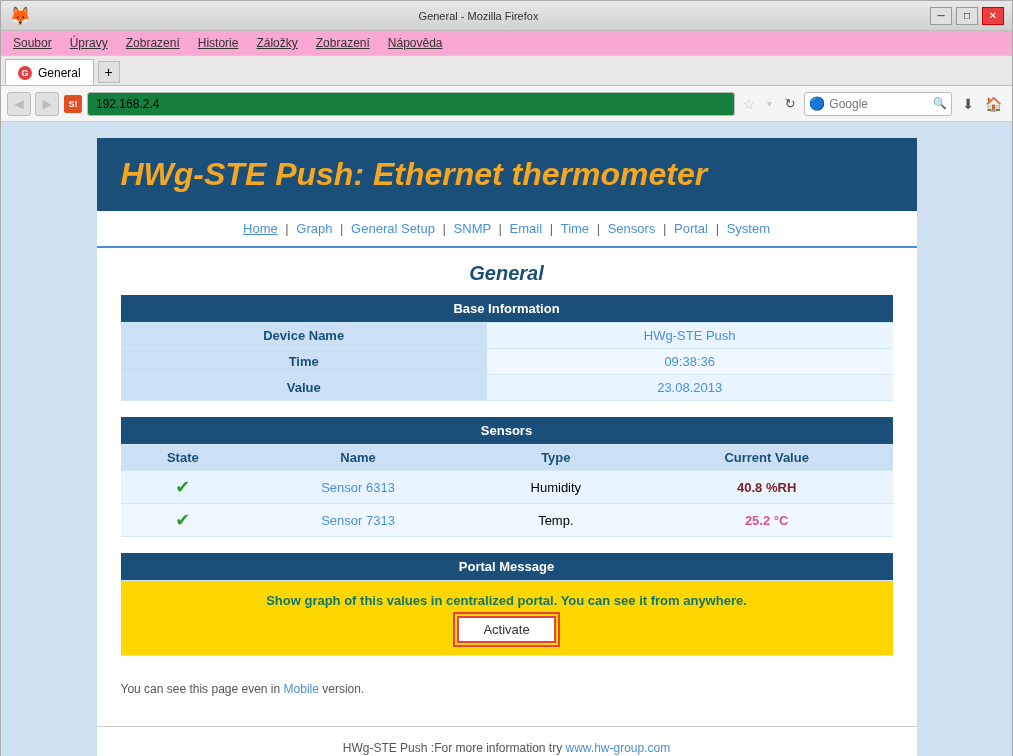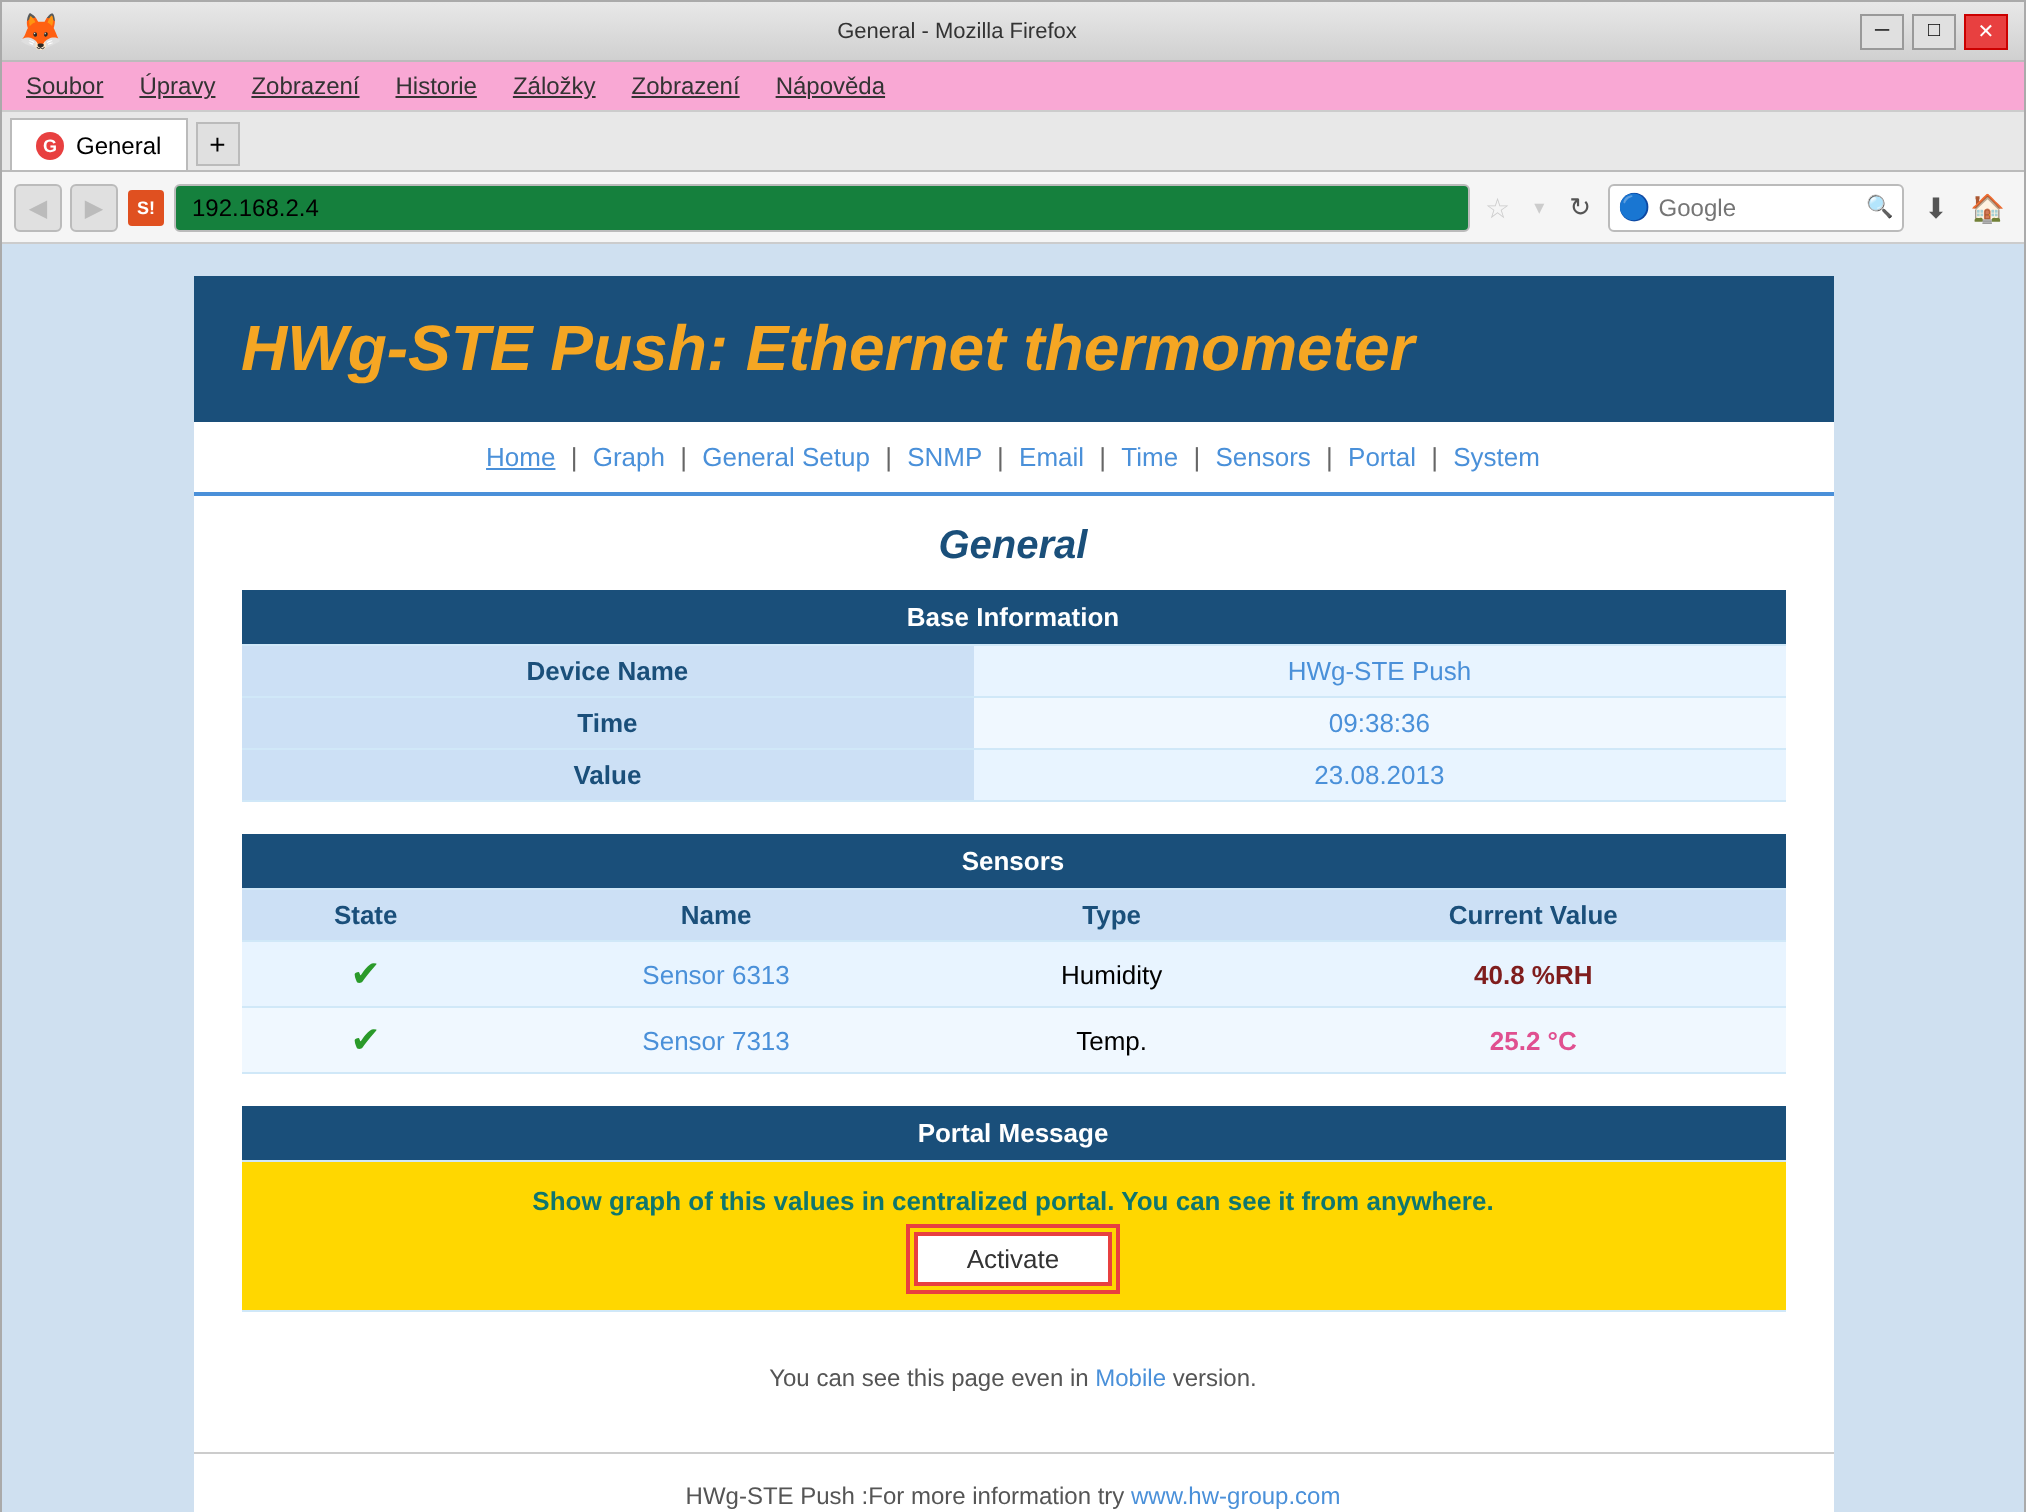--- a/index.html
+++ b/index.html
@@ -70,21 +70,21 @@
     .sensors-col-header { color: #1a4f7a; font-weight: bold; font-size: 13px; text-align: center; padding: 5px 10px; background: #cce0f5; }
     .check-icon { color: #2a9a2a; font-size: 18px; }
 
     
     .portal-box { background: #ffd700; padding: 12px 16px; text-align: center; }
     .portal-msg { color: #0f766e; font-weight: bold; font-size: 13px; margin-bottom: 8px; }
     .activate-btn-wrap { display: flex; justify-content: center; }
     .activate-btn { background: white; border: 2px solid #e84040; border-radius: 0; padding: 4px 24px; font-size: 13px; color: #333; cursor: pointer; font-weight: normal; outline: 2px solid #e84040; outline-offset: 2px; }
 
     
-    .footer-text { text-align: center; padding: 10px 0 4px; font-size: 12px; color: #555; }
+    .footer-text { text-align: left; padding: 10px 0 4px; font-size: 12px; color: #555; }
     .footer-text a { color: #4a90d9; text-decoration: none; }
 
     .page-footer { text-align: center; padding: 14px 0 10px; font-size: 12px; color: #555; border-top: 1px solid #ccc; margin-top: 10px; }
     .page-footer a { color: #4a90d9; text-decoration: none; }
 
     .s-icon { display: inline-block; width: 18px; height: 18px; background: #e84040; border-radius: 2px; color: white; font-size: 10px; font-weight: bold; text-align: center; line-height: 18px; }
   </style>
 </head>
 <body>
 

